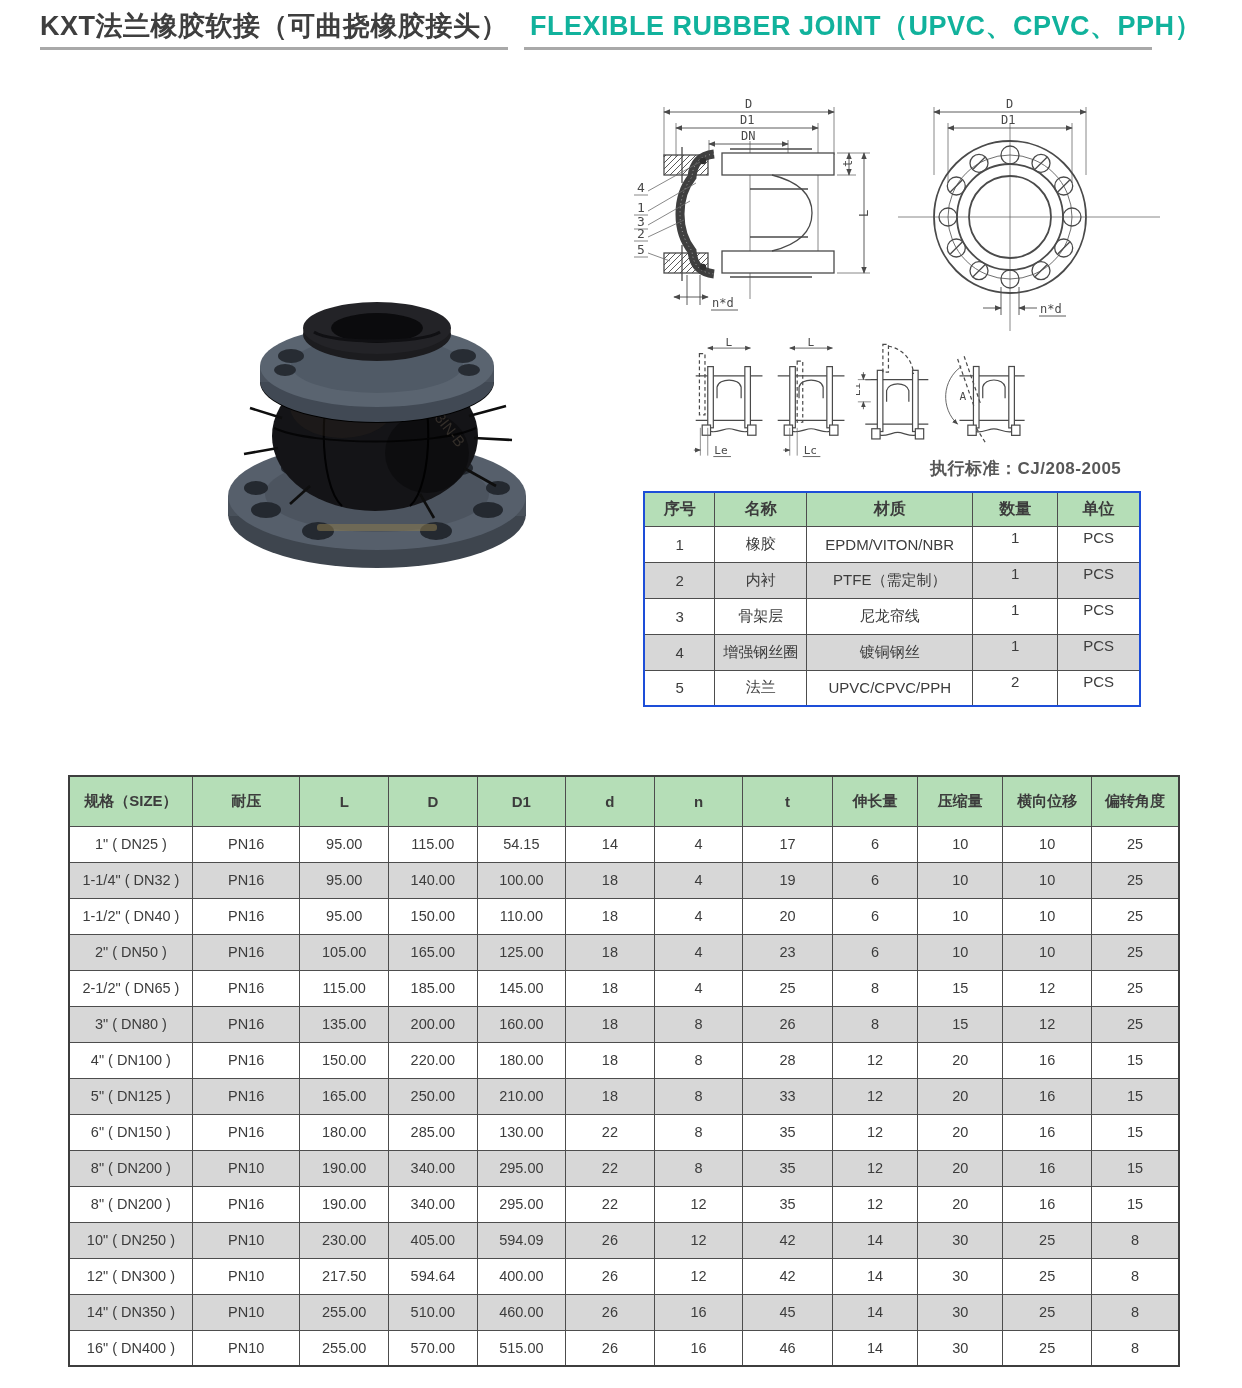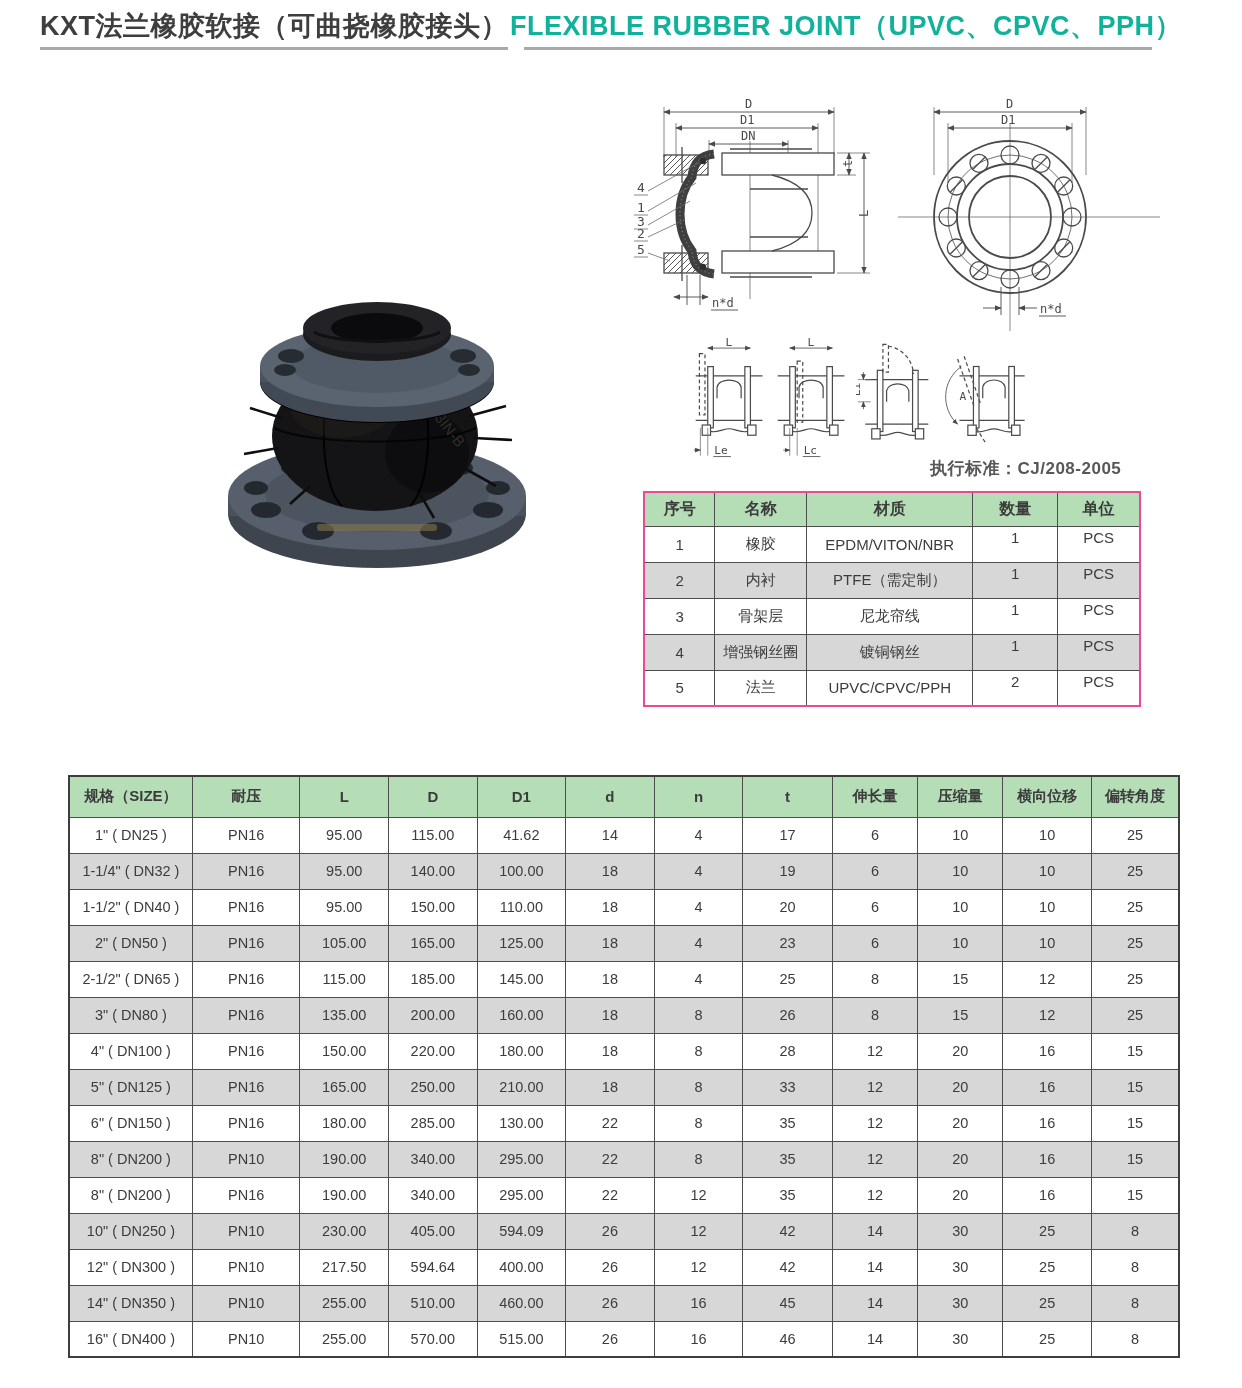--- a/index.html
+++ b/index.html
@@ -3,21 +3,21 @@
 <meta charset="utf-8">
 <style>
   * { margin:0; padding:0; box-sizing:border-box; }
   html,body { background:#ffffff; }
   body { font-family:"Liberation Sans", sans-serif; }
   .page { position:relative; width:1242px; height:1388px; background:#ffffff; overflow:hidden; }
 
   
   .title-row { position:absolute; left:40px; top:8px; white-space:nowrap; font-size:27px; font-weight:bold; letter-spacing:.5px; }
   .title-cn { color:#3e3e3e;margin-top:36px; }
-  .title-en { color:#11b29c; margin-left:2px; }
+  .title-en { color:#11b29c; margin-left:22px; }
   .rule { position:absolute; top:47px; height:3px; background:#a9a9a9; }
   .rule-left { left:40px; width:468px; }
   .rule-right { left:524px; width:628px; }
 
   
   .fig { position:absolute; }
   .fig svg { display:block; }
   .drw { stroke:#4a4a4a; stroke-width:1.3; fill:none; }
   .thin { stroke:#6a6a6a; stroke-width:.8; fill:none; }
   .dim  { stroke:#4a4a4a; stroke-width:.9; fill:none; }
@@ -28,29 +28,29 @@
   .minis { position:absolute; left:692px; top:334px; width:334px; height:132px; display:flex; gap:8px; }
 
   .std-note { position:absolute; left:930px; top:457px; width:218px; 
               font-size:17px; font-weight:bold; color:#575757; letter-spacing:.5px; }
 
   
   table { border-collapse:collapse; table-layout:fixed; text-align:center; color:#3c3c3c; }
   th,td { border:1px solid #4d4d4d; overflow:hidden; white-space:nowrap; }
   thead th { background:#b5deb7; font-weight:bold; }
 
-  .parts-table { position:absolute; left:643px; top:491px; width:498px; font-size:15px; border:2px solid #ec4899; }
+  .parts-table { position:absolute; left:643px; top:491px; width:498px; font-size:15px; border:2px solid #1d4ed8; }
   .parts-table thead tr { height:34px; }
   .parts-table thead th { font-size:16px; }
   .parts-table tbody tr { height:36px; }
   .parts-table tbody tr:nth-child(even) { background:#d7d7d7; }
   .parts-table td:nth-child(4), .parts-table td:nth-child(5) { vertical-align:top; padding-top:2px; }
 
   .spec-table { position:absolute; left:68px; top:775px; width:1112px; font-size:14.5px; border:2px solid #3e3e3e; }
-  .spec-table thead tr { height:41px; }
+  .spec-table thead tr { height:50px; }
   .spec-table thead th { font-size:15px; }
   .spec-table tbody tr { height:36px; }
   .spec-table tbody tr:nth-child(even) { background:#d7d7d7; }
 </style>
 </head>
 <body>
 
 <div class="page">
 
   <div class="title-row">
@@ -452,21 +452,21 @@
           <th>横向位移</th>
           <th>偏转角度</th>
         </tr>
       </thead>
     <tbody>
         <tr>
           <td>1" ( DN25 )</td>
           <td>PN16</td>
           <td>95.00</td>
           <td>115.00</td>
-          <td>41.62</td>
+          <td>54.15</td>
           <td>14</td>
           <td>4</td>
           <td>17</td>
           <td>6</td>
           <td>10</td>
           <td>10</td>
           <td>25</td>
         </tr>
         <tr>
           <td>1-1/4" ( DN32 )</td>

